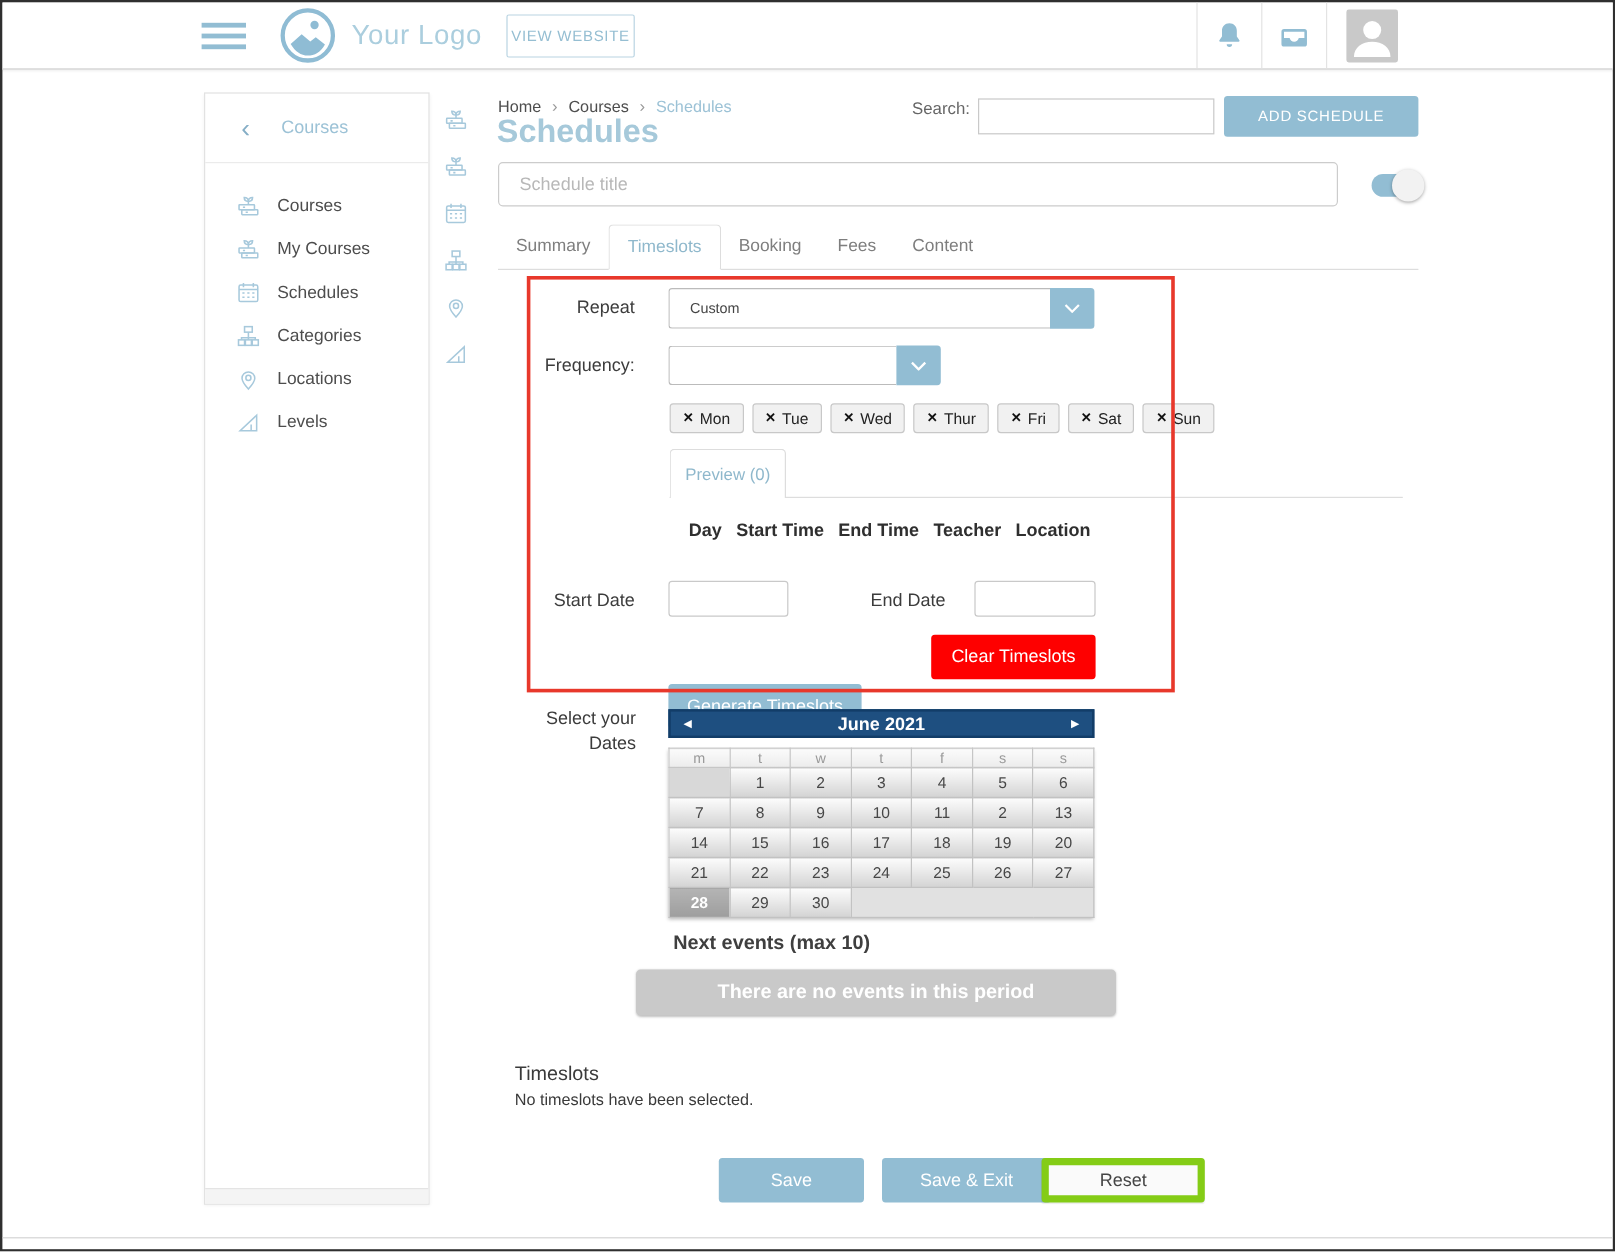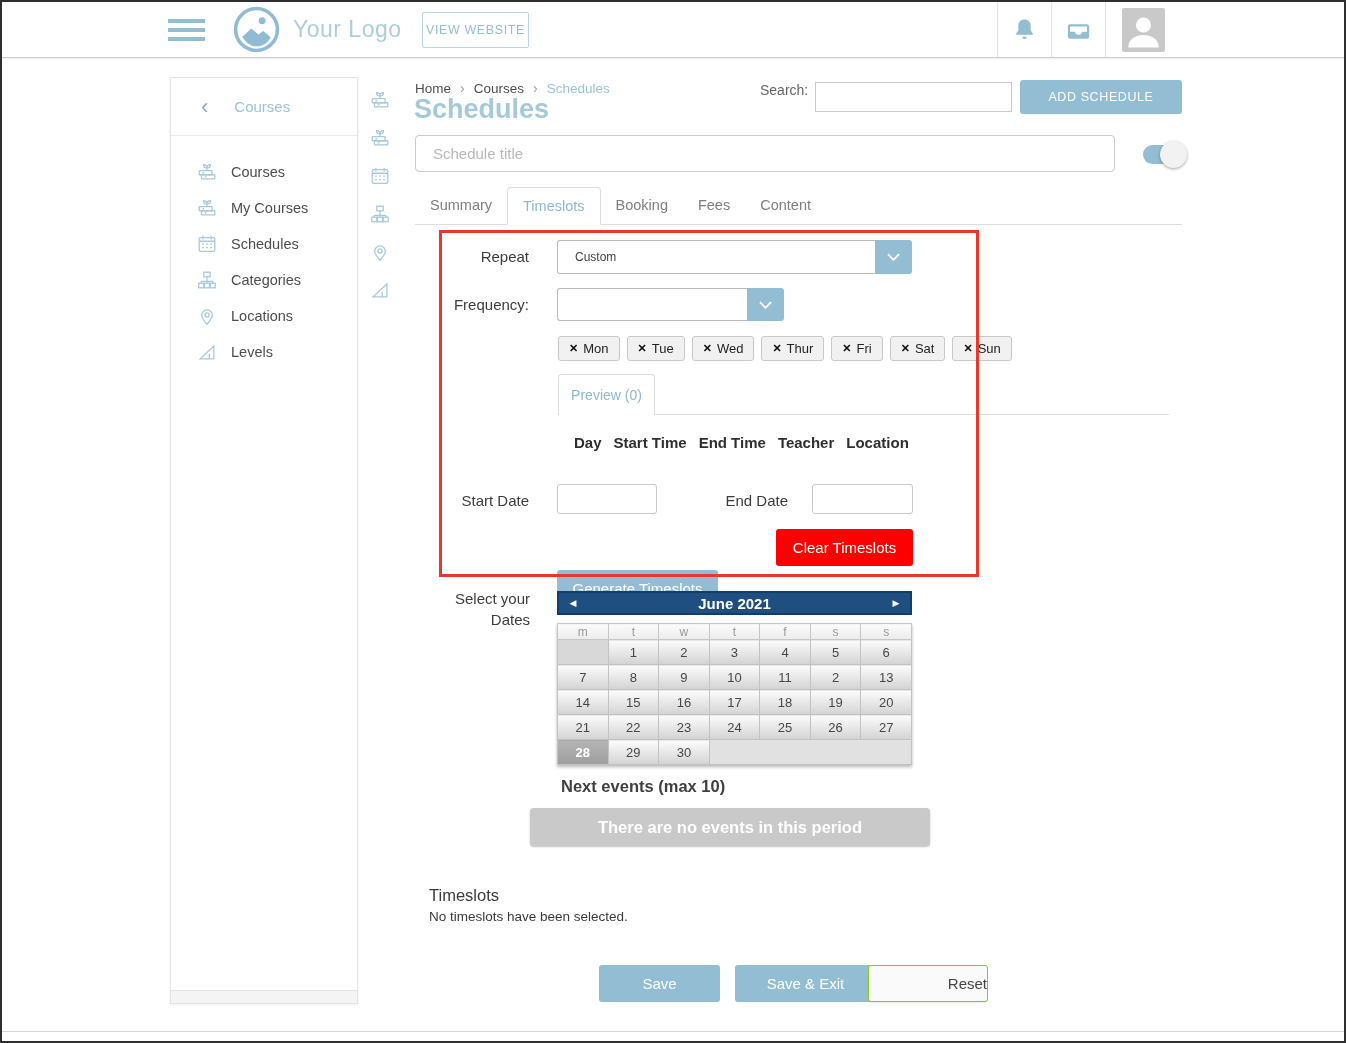--- a/index.html
+++ b/index.html
@@ -128,22 +128,22 @@
   .next-events-title { position:absolute; left:559px; top:775px; font-size:16.5px; font-weight:bold; color:#3f3f3f; }
   .no-events-bar { position:absolute; left:528px; top:806px; width:400px; height:38px; background:#c9c9c9;
          border-radius:4px; box-shadow:0 1px 2px rgba(0,0,0,.25); display:flex; align-items:center;
          justify-content:center; color:#fff; font-weight:bold; font-size:16.5px; }
 
   .timeslots-title { position:absolute; left:427px; top:884px; font-size:16.5px; color:#3a3a3a; }
   .timeslots-empty { position:absolute; left:427px; top:907px; font-size:13.5px; color:#3a3a3a; }
 
   .btn-save { position:absolute; left:597px; top:963px; width:121px; height:37px; background:var(--accent,#92bdd3); }
   .btn-save-exit { position:absolute; left:733px; top:963px; width:141px; height:37px; background:var(--accent,#92bdd3); }
-  .btn-reset { position:absolute; left:866px; top:963px; width:120px; height:37px; background:#fafafa;
-         border:1px solid #84cc16; color:#444; box-shadow:0 1px 1px rgba(0,0,0,.08);text-align:right; }
+  .btn-reset { position:absolute; left:866px; top:963px; width:136px; height:37px; background:#fafafa;
+         border:6px solid #84cc16; color:#444; box-shadow:0 1px 1px rgba(0,0,0,.08); }
 
   .bottom-line { position:absolute; left:0; right:0; top:1029px; height:1px; background:#d4d4d4; }
 </style>
 </head>
 <body>
 
 <div class="page">
 
   <div class="top-header">
     <div class="hamburger">

